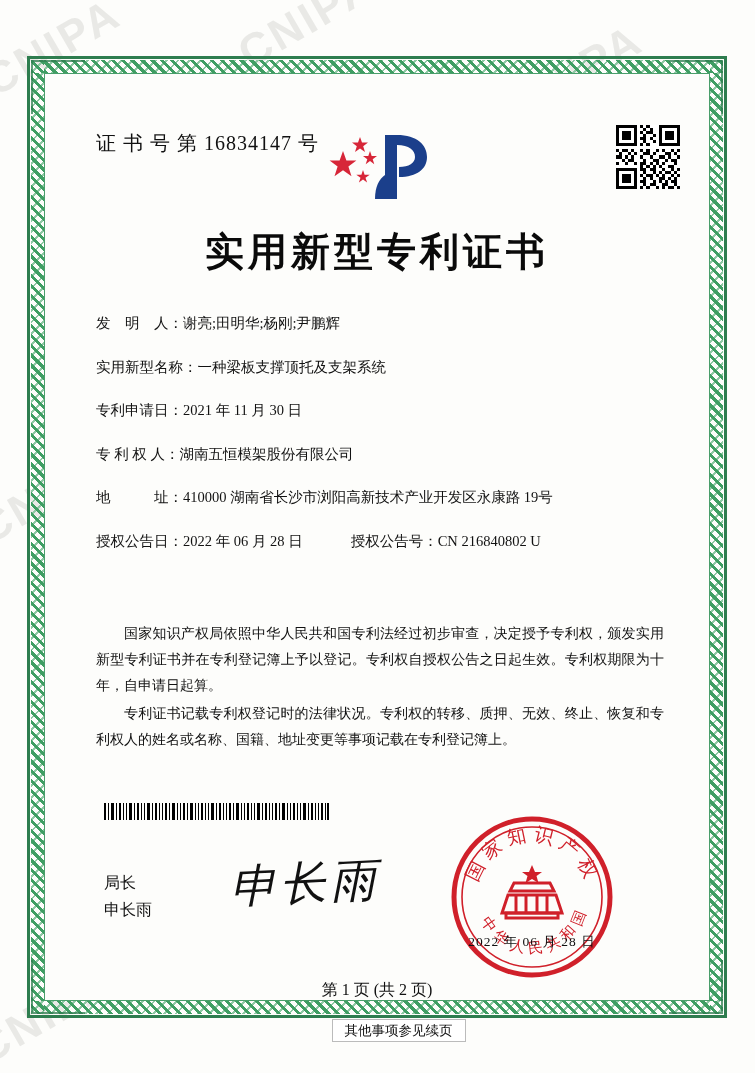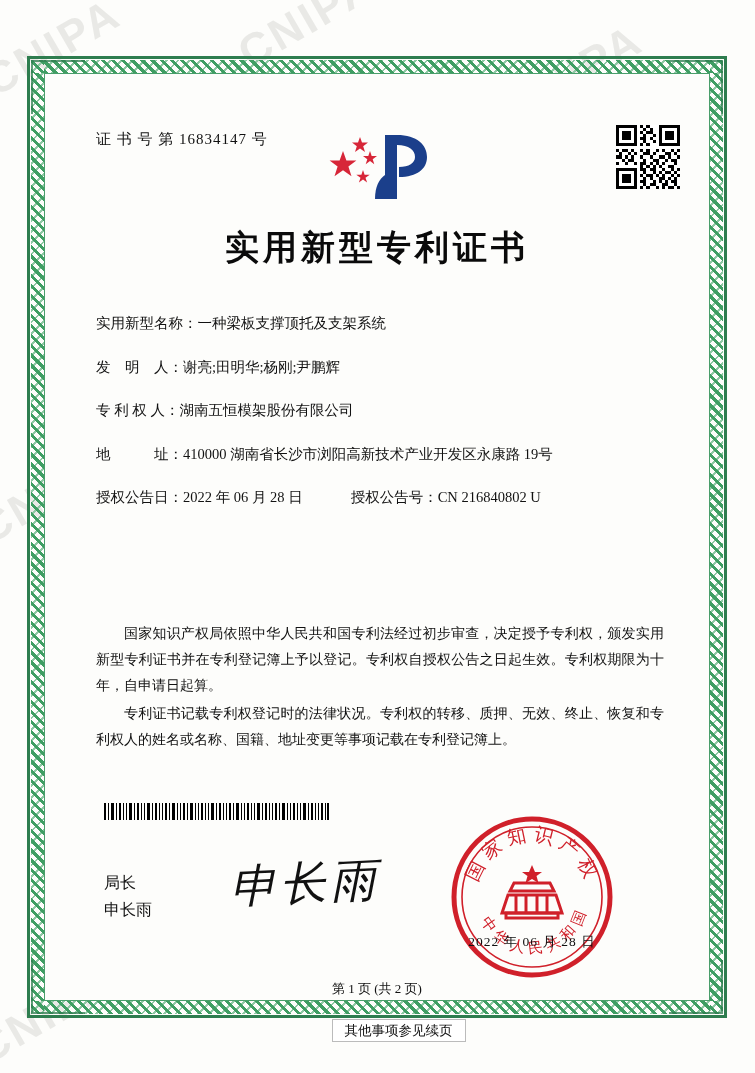--- a/index.html
+++ b/index.html
@@ -89,21 +89,21 @@
   
   #content {
     position: absolute;
     left: 44px; top: 73px;
     width: 666px; height: 928px;
   }
 
   .cert-no {
     position: absolute;
     left: 52px; top: 57px;
-    font-size: 15px;
+    font-size: 20px;
     color: #111;
     letter-spacing: 1px;
   }
 
   
   #qr {
     position: absolute;
     right: 30px; top: 52px;
     width: 64px; height: 64px;
     background: #fff;
@@ -114,21 +114,21 @@
     position: absolute;
     left: 50%; top: 56px;
     transform: translateX(-50%);
     width: 128px; height: 78px;
   }
 
   #doc-title {
     position: absolute;
     left: 0; right: 0; top: 152px;
     text-align: center;
-    font-size: 34px;
+    font-size: 39px;
     font-weight: bold;
     letter-spacing: 4px;
     color: #0a0a0a;
     font-family: "DejaVu Serif", "Liberation Serif", serif;
   }
 
   
   .fields {
     position: absolute;
     left: 52px; top: 240px;
@@ -208,21 +208,21 @@
     text-align: center;
     font-size: 13.5px;
     color: #111;
     letter-spacing: 1px;
   }
 
   #page-num {
     position: absolute;
     left: 0; right: 0; top: 907px;
     text-align: center;
-    font-size: 13px;
+    font-size: 16px;
     color: #111;
   }
 
   
   #footer-note {
     position: absolute;
     left: 0; right: 0; top: 1022px;
     text-align: center;
     font-size: 13.5px;
     color: #111;
@@ -394,26 +394,30 @@
           <path d="M84 6 C104 6 114 16 114 28 C114 40 104 48 86 48 L86 38 C96 38 102 34 102 28 C102 21 96 16 84 16 Z"></path>
           <path d="M62 70 C62 58 66 50 72 46 L72 70 Z"></path>
         </g>
       </svg>
     </div>
 
     <div id="doc-title">实用新型专利证书</div>
 
     <div class="fields">
       <div class="frow">
+        <span class="flabel">发　明　人：</span>
+        <span class="fvalue">谢亮;田明华;杨刚;尹鹏辉</span>
+      </div>
+      <div class="frow">
         <span class="flabel">实用新型名称：</span>
         <span class="fvalue">一种梁板支撑顶托及支架系统</span>
       </div>
       <div class="frow">
-        <span class="flabel">发　明　人：</span>
-        <span class="fvalue">谢亮;田明华;杨刚;尹鹏辉</span>
+        <span class="flabel">专利申请日：</span>
+        <span class="fvalue">2021 年 11 月 30 日</span>
       </div>
       <div class="frow">
         <span class="flabel">专 利 权 人：</span>
         <span class="fvalue">湖南五恒模架股份有限公司</span>
       </div>
       <div class="frow">
         <span class="flabel">地　　　址：</span>
         <span class="addr-wrap">
           <span>410000 湖南省长沙市浏阳高新技术产业开发区永康路 19</span>
           <span>号</span>

